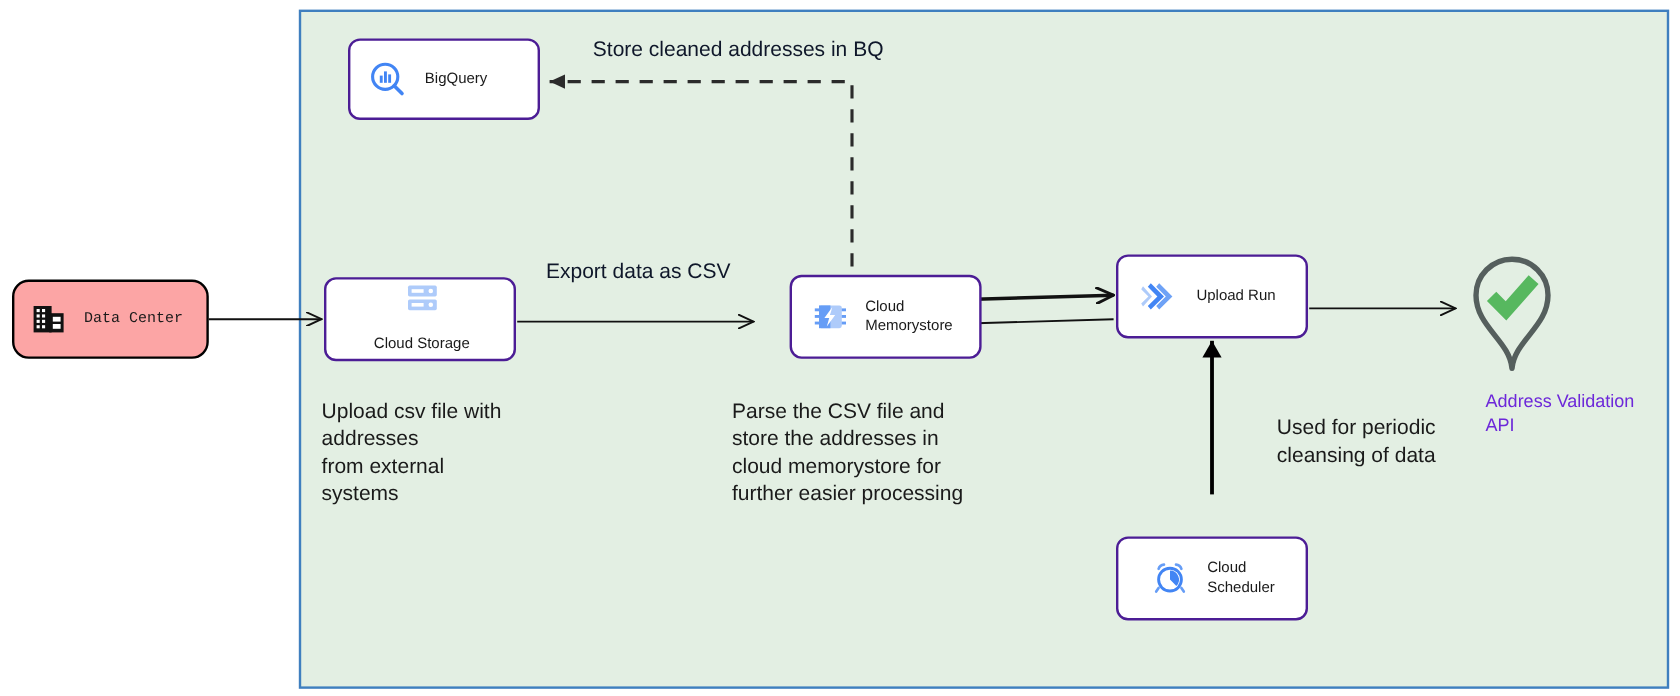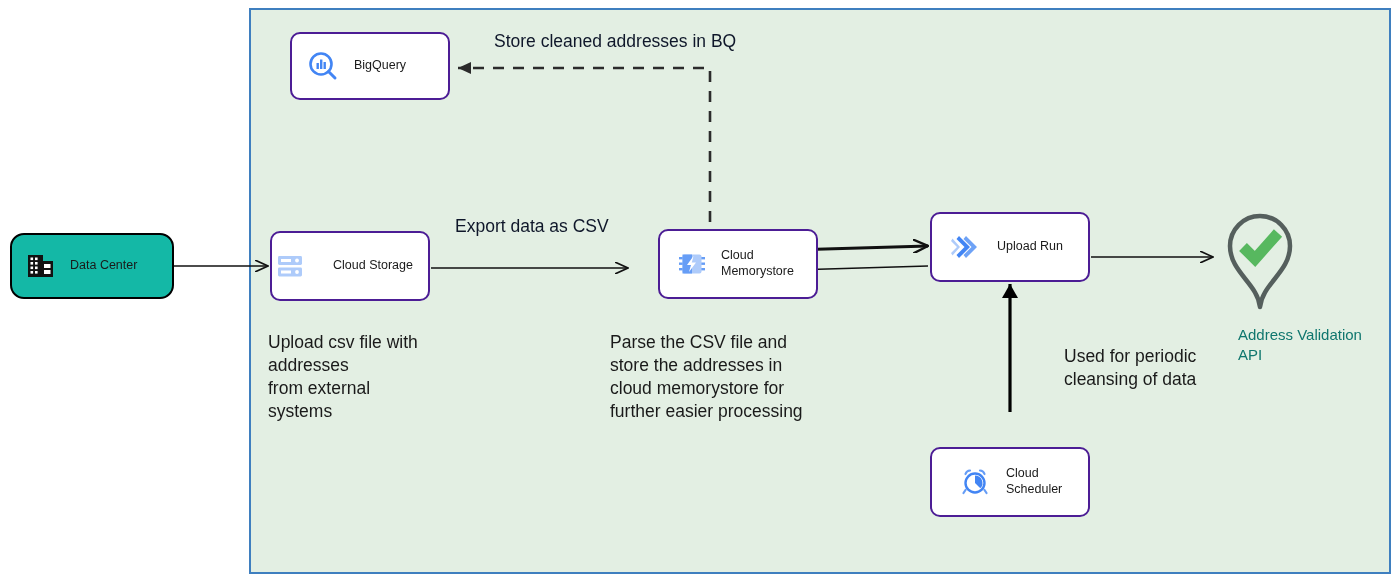--- a/index.html
+++ b/index.html
@@ -27,23 +27,24 @@
     box-sizing: border-box;
     display: flex;
     align-items: center;
     border-radius: 10px;
   }
   .node.gcp {
     background: #ffffff;
     border: 2px solid #4c1d95;
   }
   .node.onprem {
-    background: #14b8a6;
+    background: #fca5a5;
     border: 2px solid #000000;
     border-radius: 14px;
+    font-family: Liberation Mono, monospace;
   }
   .node .ico {
     flex: 0 0 auto;
     display: flex;
     align-items: center;
     justify-content: center;
   }
   .node .lbl {
     font-size: 12.5px;
     color: #1a1a1a;
@@ -59,21 +60,21 @@
   }
   .edge-label {
     position: absolute;
     font-size: 17.5px;
     color: #0f172a;
     white-space: nowrap;
   }
   .pin-label {
     position: absolute;
     font-size: 15px;
-    color: #0f766e;
+    color: #6d28d9;
     line-height: 1.3;
     white-space: pre-line;
   }
   .pin {
     position: absolute;
   }
 </style>
 </head>
 <body>
 
@@ -145,21 +146,21 @@
           <rect x="9.5" y="13" width="2.4" height="6"></rect>
           <rect x="13" y="9.5" width="2.4" height="9.5"></rect>
           <rect x="16.5" y="12" width="2.4" height="7"></rect>
         </g>
         <line x1="21.5" y1="21.5" x2="28" y2="28" stroke="#4285f4" stroke-width="3" stroke-linecap="round"></line>
       </svg>
     </span>
     <span class="lbl">BigQuery</span>
   </div>
 
-  <div class="node gcp" style="left:270px; top:231px; width:160px; height:70px; padding-left:3px; gap:28px;">
+  <div class="node gcp" style="left:270px; top:231px; width:160px; height:70px; padding-left:3px; gap:16px;flex-direction:column;">
     <span class="ico">
       <svg width="30" height="30" viewBox="0 0 30 30">
         <rect x="3" y="5" width="24" height="9" rx="1.4" fill="#aecbfa"></rect>
         <rect x="3" y="16.5" width="24" height="9" rx="1.4" fill="#aecbfa"></rect>
         <rect x="6" y="8" width="10" height="3" fill="#ffffff"></rect>
         <rect x="6" y="19.5" width="10" height="3" fill="#ffffff"></rect>
         <circle cx="22" cy="9.5" r="1.9" fill="#ffffff"></circle>
         <circle cx="22" cy="21" r="1.9" fill="#ffffff"></circle>
       </svg>
     </span>

